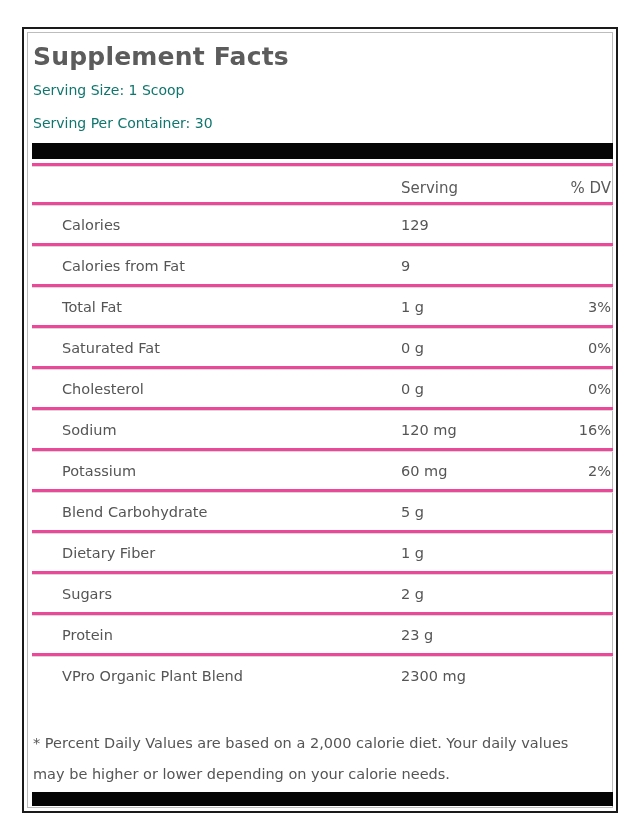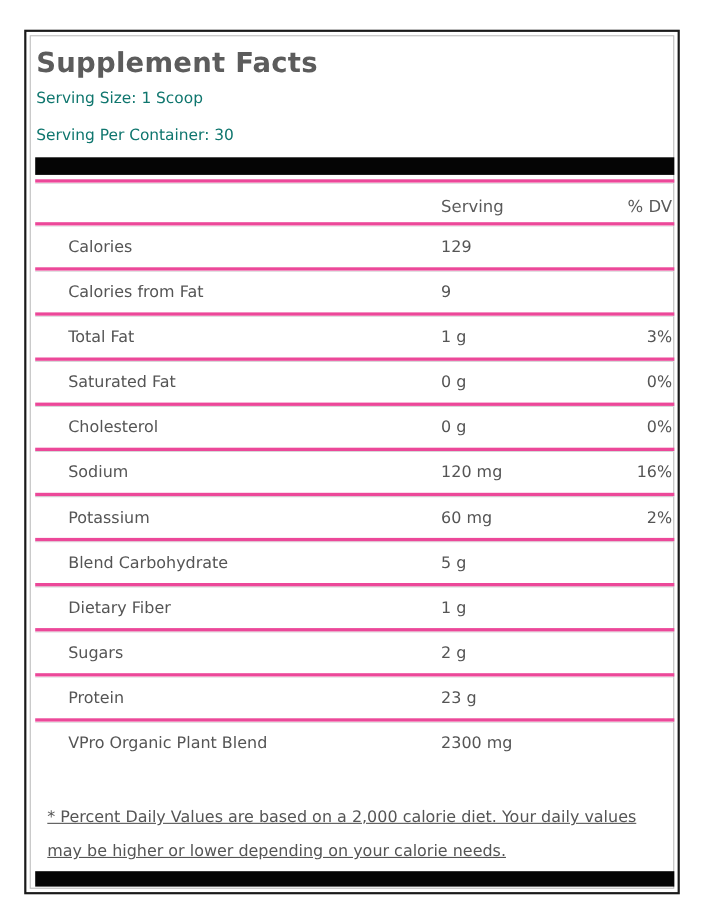--- a/index.html
+++ b/index.html
@@ -33,21 +33,21 @@
     position: absolute; top: 0; height: 38px; line-height: 40px; font-size: 14.5px; color: #555;
   }
   .row .label { left: 1px; margin-left: 29px; }
   .row .serving { left: 369px; }
   .row .dv { right: 2px; text-align: right; }
   .row.header .serving, .row.header .dv { font-size: 15px; color: #5a5a5a; }
   .row.header { height: 36px; margin-top: 4px; }
   .row.header .serving, .row.header .dv { line-height: 44px; }
   .row.last { height: 42px; }
   .spacer { height: 30px; }
-  .footnote { font-size: 14.5px; color: #555; line-height: 31px; margin-left: 11px; text-decoration: underline; }
+  .footnote { font-size: 14.5px; color: #555; line-height: 31px; margin-left: 1px; }
   .bottom-bar { height: 14px; background: #050505; margin-top: 2px; }
 </style>
 </head>
 <body>
 
 <div class="frame-outer">
   <div class="frame-inner"></div>
 </div>
 
 <div class="content">

